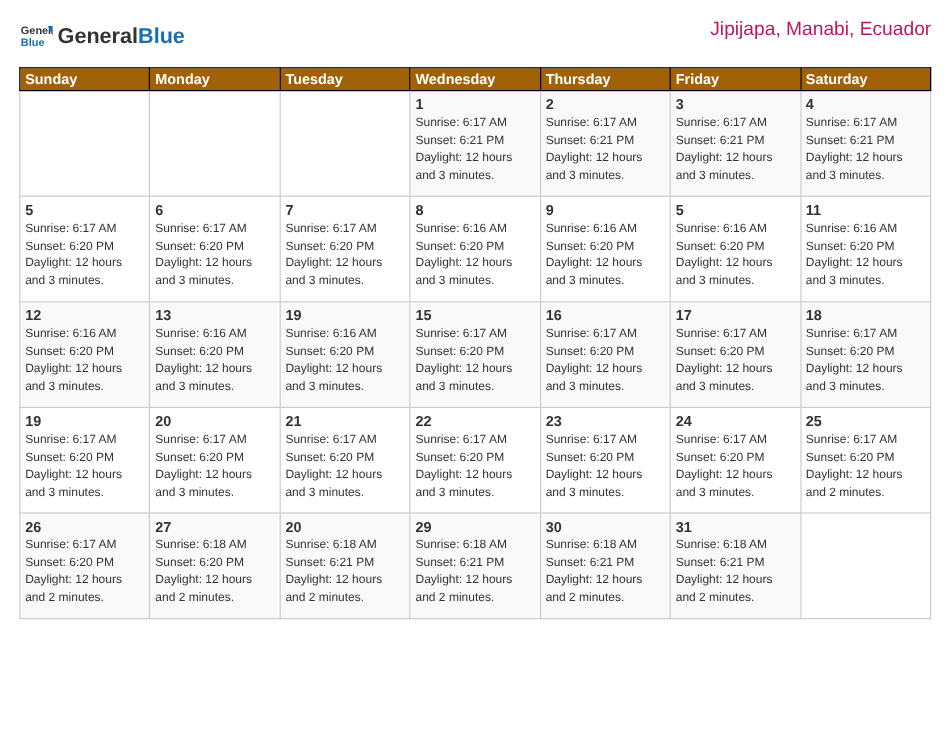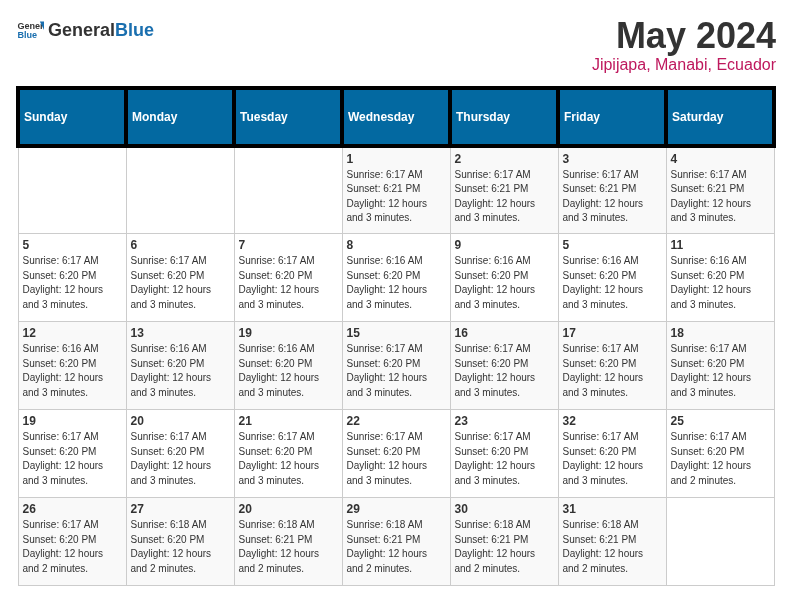--- a/index.html
+++ b/index.html
@@ -47,27 +47,27 @@
     .subtitle {
       font-size: 16px;
       color: #be185d;
     }
     table {
       width: 100%;
       border-collapse: collapse;
       table-layout: fixed;
     }
     thead tr th {
-      background-color: #0369a1;
+      background-color: #a16207;
       color: #fff;
       font-size: 12px;
       font-weight: bold;
-      padding: 20px 4px;
+      padding: 2px 4px;
       text-align: left;
-      border: 4px solid #000000;
+      border: 1px solid #000000;
     }
     tbody tr td {
       border: 1px solid #ccc;
       vertical-align: top;
       padding: 4px 4px;
       font-size: 10px;
       color: #333;
       background: #fff;
       height: 88px;
     }
@@ -100,21 +100,20 @@
       <polygon points="34,8 40,8 40,20" fill="#1a6faf"></polygon>
     </svg>
     <div>
       <div style="display:flex; align-items:baseline; gap:0px;">
         <span class="logo-text-general">General</span>
         <span class="logo-text-blue">Blue</span>
       </div>
     </div>
   </div>
   <div class="title-area">
-    <div class="main-title">May 2024</div>
     <div class="subtitle">Jipijapa, Manabi, Ecuador</div>
   </div>
 </div>
 
 <table>
   <thead>
     <tr id="header-row">
     <th>Sunday</th>
         <th>Monday</th>
         <th>Tuesday</th>
@@ -290,21 +289,21 @@
 and 3 minutes.</div>
         </td>
         <td>
           <span class="day-number">23</span>
           <div class="day-info" style="white-space: pre-line;">Sunrise: 6:17 AM
 Sunset: 6:20 PM
 Daylight: 12 hours
 and 3 minutes.</div>
         </td>
         <td>
-          <span class="day-number">32</span>
+          <span class="day-number">24</span>
           <div class="day-info" style="white-space: pre-line;">Sunrise: 6:17 AM
 Sunset: 6:20 PM
 Daylight: 12 hours
 and 3 minutes.</div>
         </td>
         <td>
           <span class="day-number">25</span>
           <div class="day-info" style="white-space: pre-line;">Sunrise: 6:17 AM
 Sunset: 6:20 PM
 Daylight: 12 hours

